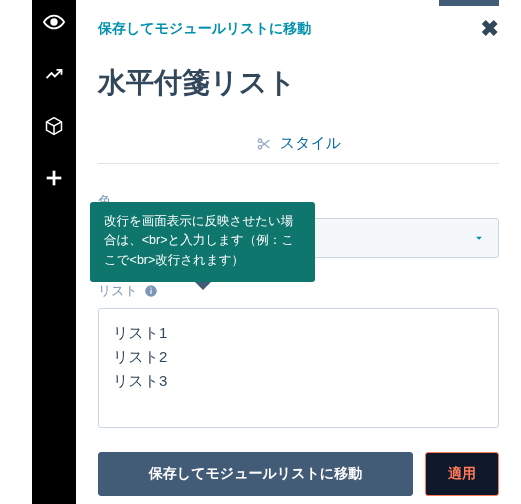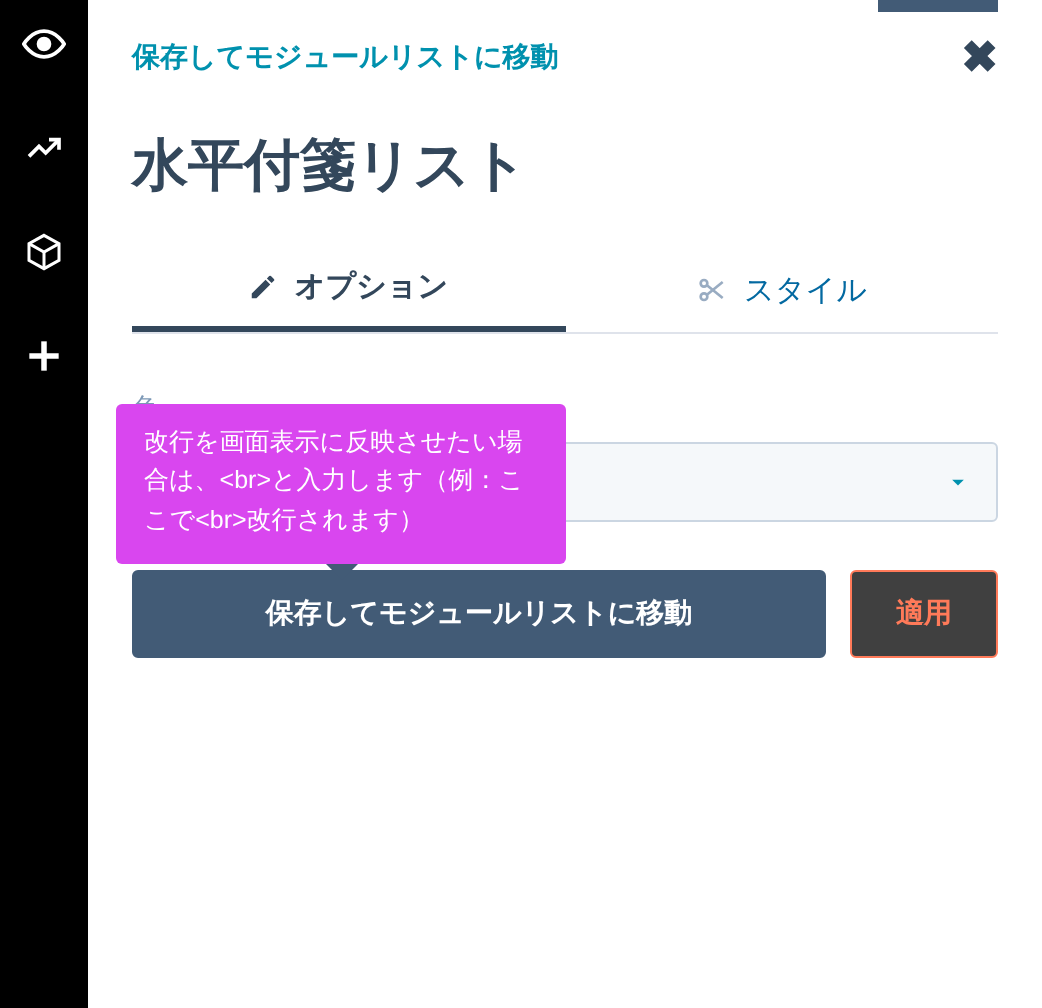--- a/index.html
+++ b/index.html
@@ -1,39 +1,39 @@
 <!DOCTYPE html>
 <html><head>
 <meta charset="utf-8">
 <style>
   * { box-sizing: border-box; margin: 0; padding: 0; }
   body { font-family: -apple-system, BlinkMacSystemFont, "Segoe UI", Helvetica, Arial, sans-serif; font-size: 14px; color: #33475b; background: #fff; width: 521px; height: 504px; overflow: hidden; }
-  .wrap { display: flex; height: 100%; }
+  .wrap { display: flex; height: 100%; padding-left: 32px; }
   .sidebar { width: 44px; background: #000; display: flex; flex-direction: column; align-items: center; gap: 8px; }
   .sidebar .item { width: 44px; height: 44px; display: flex; align-items: center; justify-content: center; color: #fff; cursor: pointer; }
   .main { flex: 1; padding: 18px 22px 24px 22px; position: relative; }
   .topbar { display: flex; justify-content: space-between; align-items: center; margin-bottom: 24px; }
   .topbar a { color: #0091ae; font-weight: 600; font-size: 14px; text-decoration: none; }
   .topbar .close { color: #33475b; font-size: 22px; font-weight: 900; cursor: pointer; line-height: 1; }
   h1 { font-size: 28px; font-weight: 700; color: #33475b; margin-bottom: 22px; }
   .tabs { display: flex; border-bottom: 1px solid #dfe3eb; margin-bottom: 28px; }
   .tab { flex: 1; text-align: center; padding: 10px 0; color: #0369a1; font-size: 15px; cursor: pointer; display: flex; align-items: center; justify-content: center; gap: 8px; }
   .tab.active { color: #33475b; font-weight: 600; border-bottom: 3px solid #33475b; }
   .field { margin-bottom: 24px; position: relative; }
   .field-label { font-size: 13px; color: #7c98b6; margin-bottom: 8px; display: flex; align-items: center; gap: 6px; }
   .select { border: 1px solid #cbd6e2; border-radius: 3px; height: 40px; width: 100%; background: #f5f8fa; display: flex; align-items: center; justify-content: space-between; padding: 0 12px; cursor: pointer; }
   .select .caret { color: #0091ae; }
   .listbox { border: 1px solid #cbd6e2; border-radius: 3px; width: 100%; min-height: 120px; background: #fff; padding: 12px 14px; font-size: 15px; color: #33475b; line-height: 1.6; white-space: pre-line; }
-  .tooltip { position: absolute; left: 14px; top: 202px; width: 225px; background: #d946ef; color: #fff; font-size: 12.5px; line-height: 1.55; padding: 10px 14px 12px; border-radius: 3px; z-index: 50; }
+  .tooltip { position: absolute; left: 14px; top: 202px; width: 225px; background: #0f766e; color: #fff; font-size: 12.5px; line-height: 1.55; padding: 10px 14px 12px; border-radius: 3px; z-index: 50; }
   .tooltip::after { content: ""; position: absolute; bottom: -8px; left: 105px; border: 8px solid transparent; border-top-color: #425b76; border-bottom: 0; }
   .info-icon { width: 14px; height: 14px; display: inline-flex; }
   .btnbar { display: flex; gap: 12px; align-items: center; }
   .btn { height: 44px; display: inline-flex; align-items: center; justify-content: center; padding: 0 18px; border-radius: 3px; font-size: 14px; font-weight: 600; cursor: pointer; }
   .btn-primary { background: #425b76; color: #fff; border: 1px solid #425b76; flex: 1; }
-  .btn-secondary { background: #404040; color: #ff7a59; border: 1.5px solid #ff7a59; padding: 0 22px; }
+  .btn-secondary { background: #0f172a; color: #ff7a59; border: 1.5px solid #ff7a59; padding: 0 22px; }
   .topedge { position: absolute; top: 0; right: 22px; width: 60px; height: 6px; background: #425b76; }
   svg { display: block; }
 </style>
 </head>
 <body>
 
 <div class="wrap">
 
   <div class="sidebar">
     <div class="item">
@@ -75,28 +75,20 @@
     <div class="topedge"></div>
 
     <div class="topbar">
       <a href="#">保存してモジュールリストに移動</a>
       <span class="close">✖</span>
     </div>
 
     <h1>水平付箋リスト</h1>
 
     <div class="tabs">
-      <div class="tab active">
-        <span>
-          <svg width="15" height="15" viewBox="0 0 24 24" fill="#33475b">
-              <path d="M3 17.25V21h3.75L17.81 9.94l-3.75-3.75L3 17.25zM20.71 7.04a1 1 0 0 0 0-1.41l-2.34-2.34a1 1 0 0 0-1.41 0l-1.83 1.83 3.75 3.75 1.83-1.83z"></path>
-            </svg>
-        </span>
-        <span>オプション</span>
-      </div>
       <div class="tab">
         <span>
           <svg width="16" height="16" viewBox="0 0 24 24" fill="none" stroke="#99acc2" stroke-width="2">
               <circle cx="6" cy="7" r="2.5"></circle>
               <circle cx="6" cy="17" r="2.5"></circle>
               <line x1="8.2" y1="8.5" x2="20" y2="18"></line>
               <line x1="8.2" y1="15.5" x2="20" y2="6"></line>
             </svg>
         </span>
         <span>スタイル</span>
@@ -110,20 +102,35 @@
       <div class="select">
         <span></span>
         <span class="caret">
           <svg width="14" height="14" viewBox="0 0 24 24" fill="#0091ae">
               <path d="M7 10l5 5 5-5z"></path>
             </svg>
         </span>
       </div>
     </div>
 
+    <div class="field">
+      <div class="field-label">
+        <span>リスト</span>
+        <span class="info-icon">
+          <svg width="14" height="14" viewBox="0 0 24 24" fill="#7c98b6">
+              <circle cx="12" cy="12" r="10"></circle>
+              <rect x="11" y="10" width="2" height="7" fill="#fff"></rect>
+              <rect x="11" y="6" width="2" height="2" fill="#fff"></rect>
+            </svg>
+        </span>
+      </div>
+      <div class="listbox">リスト1
+リスト2
+リスト3</div>
+    </div>
 
     <div class="btnbar">
       <div class="btn btn-primary">保存してモジュールリストに移動</div>
       <div class="btn btn-secondary">適用</div>
     </div>
 
     <div class="tooltip">改行を画面表示に反映させたい場合は、&lt;br&gt;と入力します（例：ここで&lt;br&gt;改行されます）</div>
 
   </div>
 </div>

